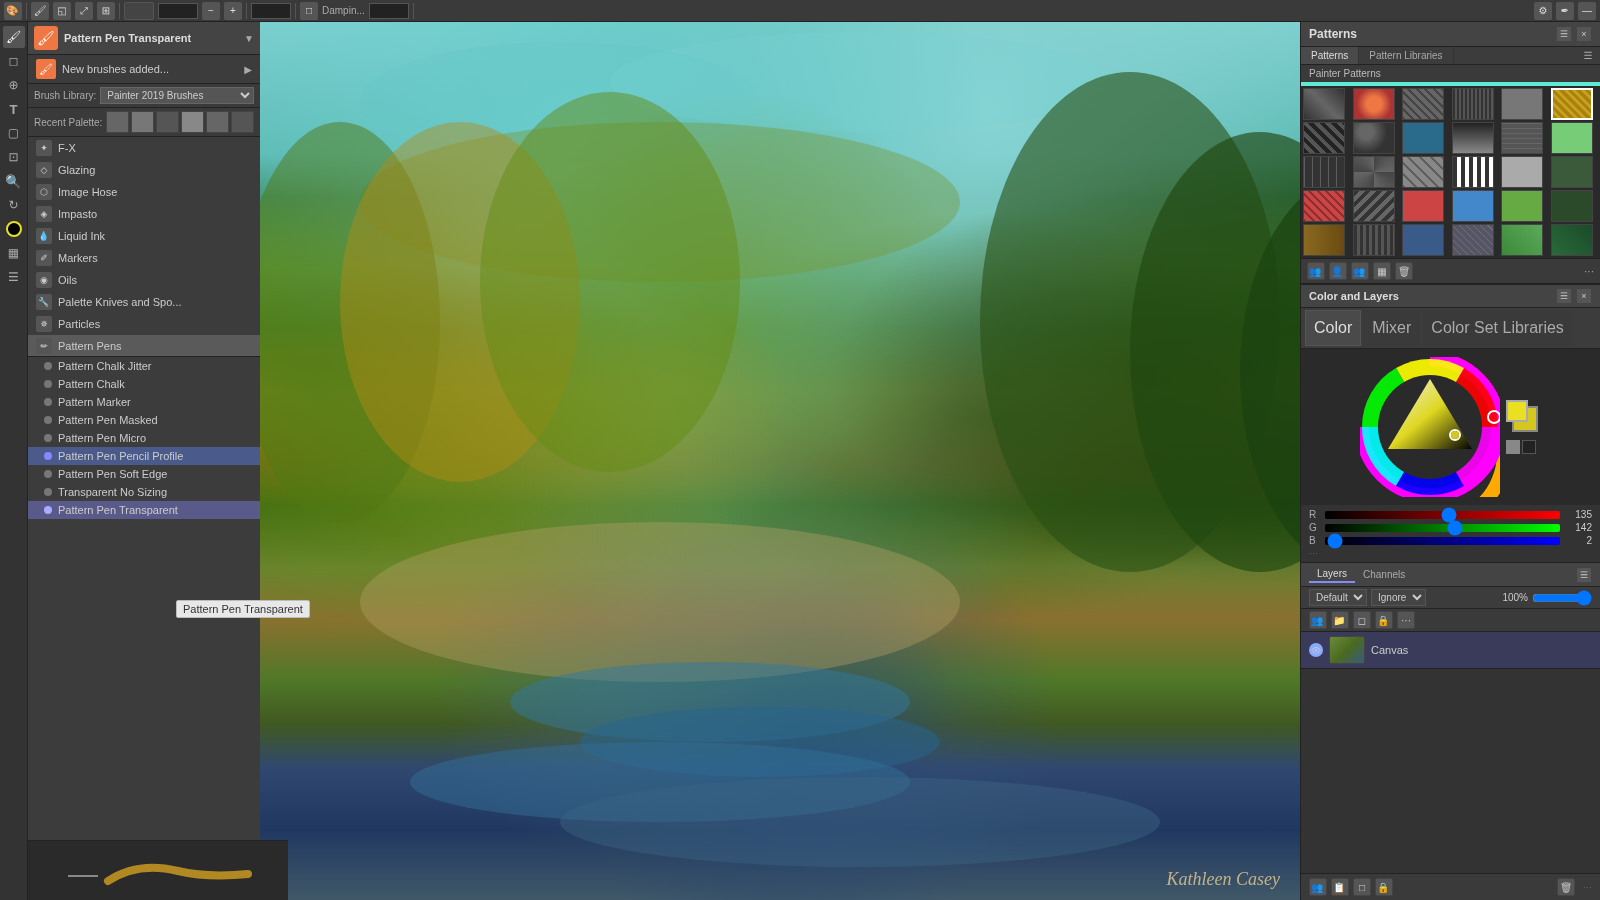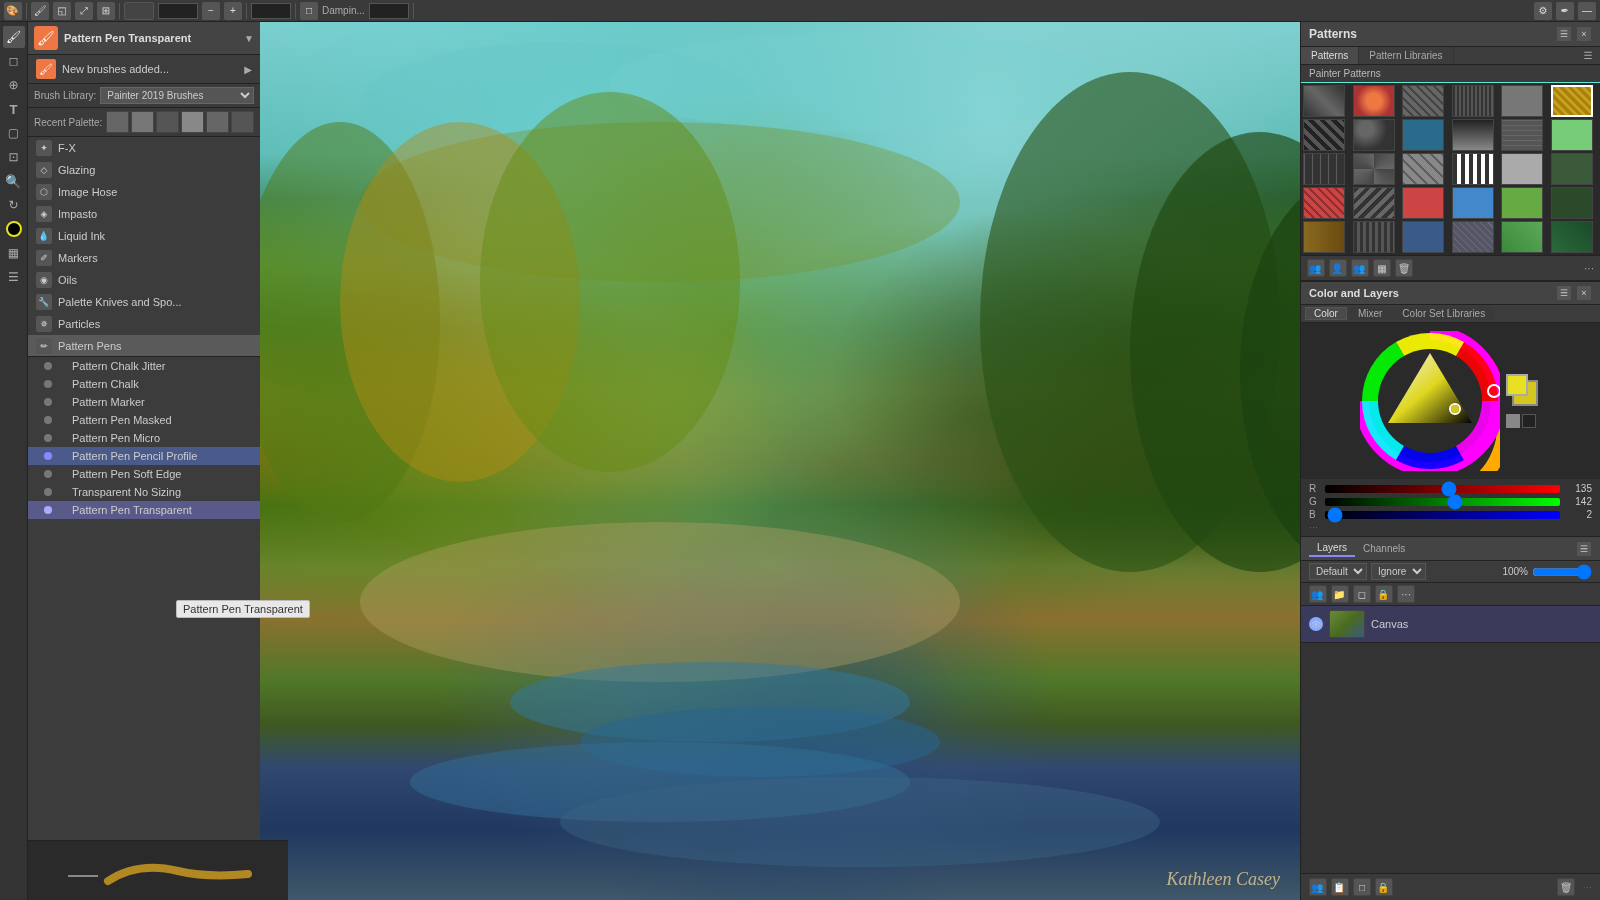--- a/index.html
+++ b/index.html
@@ -170,21 +170,21 @@
 
     
     #variant-list {
       background: #3c3c3c;
       overflow-y: auto;
     }
     .variant-item {
       display: flex;
       align-items: center;
       padding: 3px 16px;
-      gap: 20px;
+      gap: 6px;
       cursor: pointer;
     }
     .variant-item.selected { background: #5a5a8a; }
     .variant-item.highlighted { background: #4a5a8a; }
     .variant-dot {
       width: 8px; height: 8px;
       border-radius: 50%;
       background: #777;
       flex-shrink: 0;
     }
@@ -368,21 +368,21 @@
       margin-left: auto;
       margin-right: 4px;
     }
 
     
     #painter-patterns-label {
       padding: 3px 8px;
       font-size: 10px;
       color: #bbb;
       background: #3a3a3a;
-      border-bottom: 1px solid #5eead4;
+      border-bottom: 4px solid #5eead4;
     }
 
     
     #pattern-grid {
       display: grid;
       grid-template-columns: repeat(6, 1fr);
       gap: 2px;
       padding: 2px;
       background: #2a2a2a;
     }
@@ -412,22 +412,22 @@
     
     #color-tabs {
       display: flex;
       align-items: center;
       background: #3c3c3c;
       border-bottom: 1px solid #222;
       gap: 2px;
       padding: 2px 4px;
     }
     .color-tab {
-      padding: 0 8px;
-      font-size: 10px;
+      padding: 8px 8px;
+      font-size: 16px;
       color: #aaa;
       cursor: pointer;
       background: #3a3a3a;
       border: 1px solid transparent;
     }
     .color-tab.active { background: #4a4a4a; color: #ddd; border-color: #555; }
 
     
     #color-wheel-container {
       display: flex;

